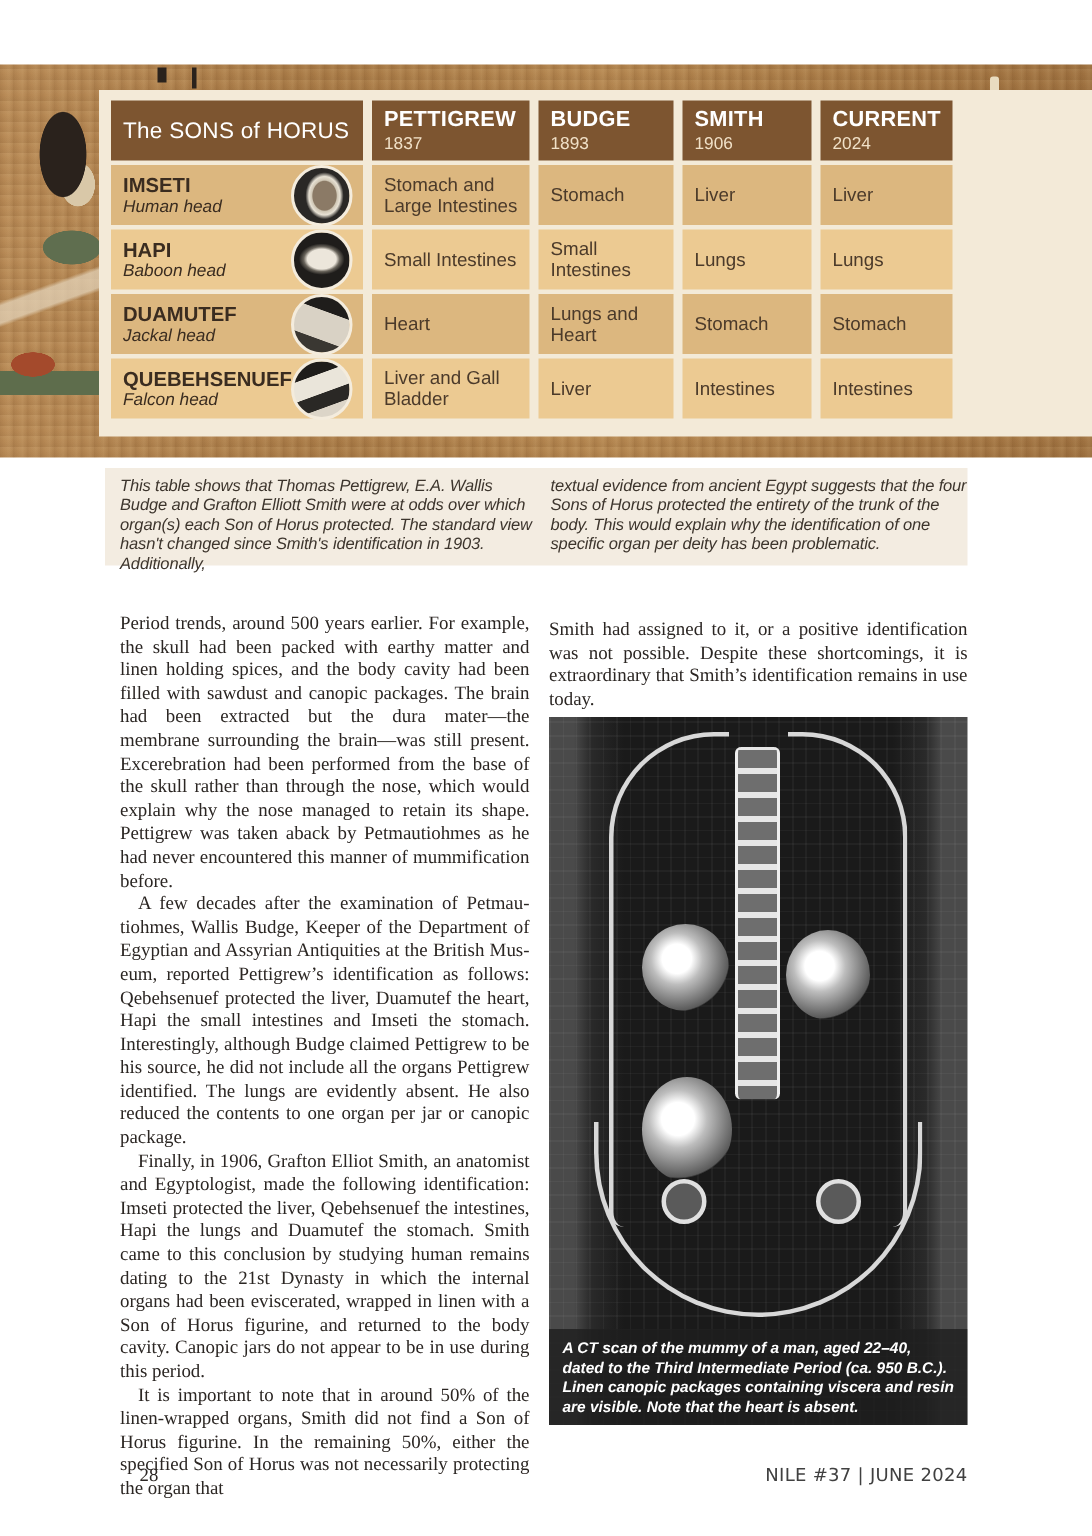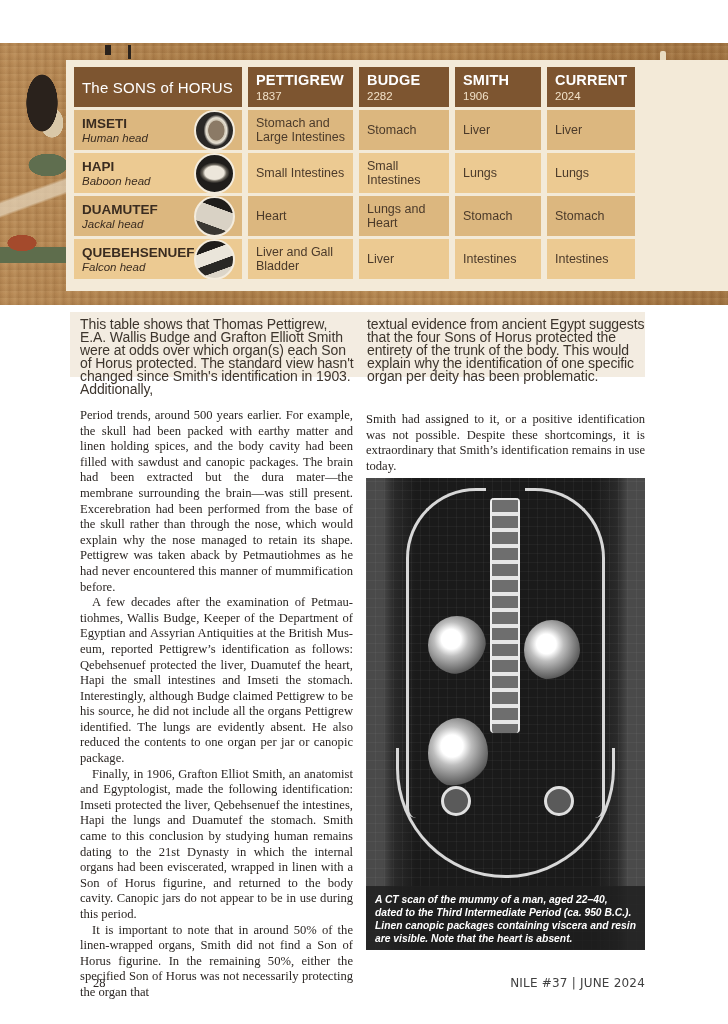--- a/index.html
+++ b/index.html
@@ -61,21 +61,21 @@
   .portrait.p3 { background: linear-gradient(200deg, #1f1d1b 0 30%, #d9d2c5 31% 70%, #3a3732 71%); }
   .portrait.p4 { background: linear-gradient(160deg, #1f1d1b 0 28%, #eae5da 29% 55%, #2a2825 56% 75%, #dcd5c8 76%); }
 
   
   .caption-box {
     position: absolute; left: 70px; top: 312px; width: 575px; height: 65px;
     background: #f3ece1; padding: 6px 10px 0 10px;
     display: grid; grid-template-columns: 275px 280px; column-gap: 12px;
   }
   .caption-box p {
-    font-family: "Liberation Sans", sans-serif; font-size: 14px;
+    font-family: "Liberation Sans", sans-serif; font-style: italic; font-size: 11px;
     line-height: 13px; color: #3d352d; letter-spacing: -0.1px;
   }
 
   
   .body-col {
     position: absolute; font-family: "Liberation Serif", serif; font-size: 12.6px;
     line-height: 15.6px; color: #2b2623; text-align: justify;
   }
   .body-col.left { left: 80px; top: 408px; width: 273px; }
   .body-col.right { left: 366px; top: 412px; width: 279px; }
@@ -139,21 +139,21 @@
   <div class="grid">
     <div class="hdr first">
       <span class="h-title">The SONS of HORUS</span>
     </div>
     <div class="hdr">
       <span class="h-title">PETTIGREW</span>
       <span class="h-year">1837</span>
     </div>
     <div class="hdr">
       <span class="h-title">BUDGE</span>
-      <span class="h-year">2282</span>
+      <span class="h-year">1893</span>
     </div>
     <div class="hdr">
       <span class="h-title">SMITH</span>
       <span class="h-year">1906</span>
     </div>
     <div class="hdr">
       <span class="h-title">CURRENT</span>
       <span class="h-year">2024</span>
     </div>
 

